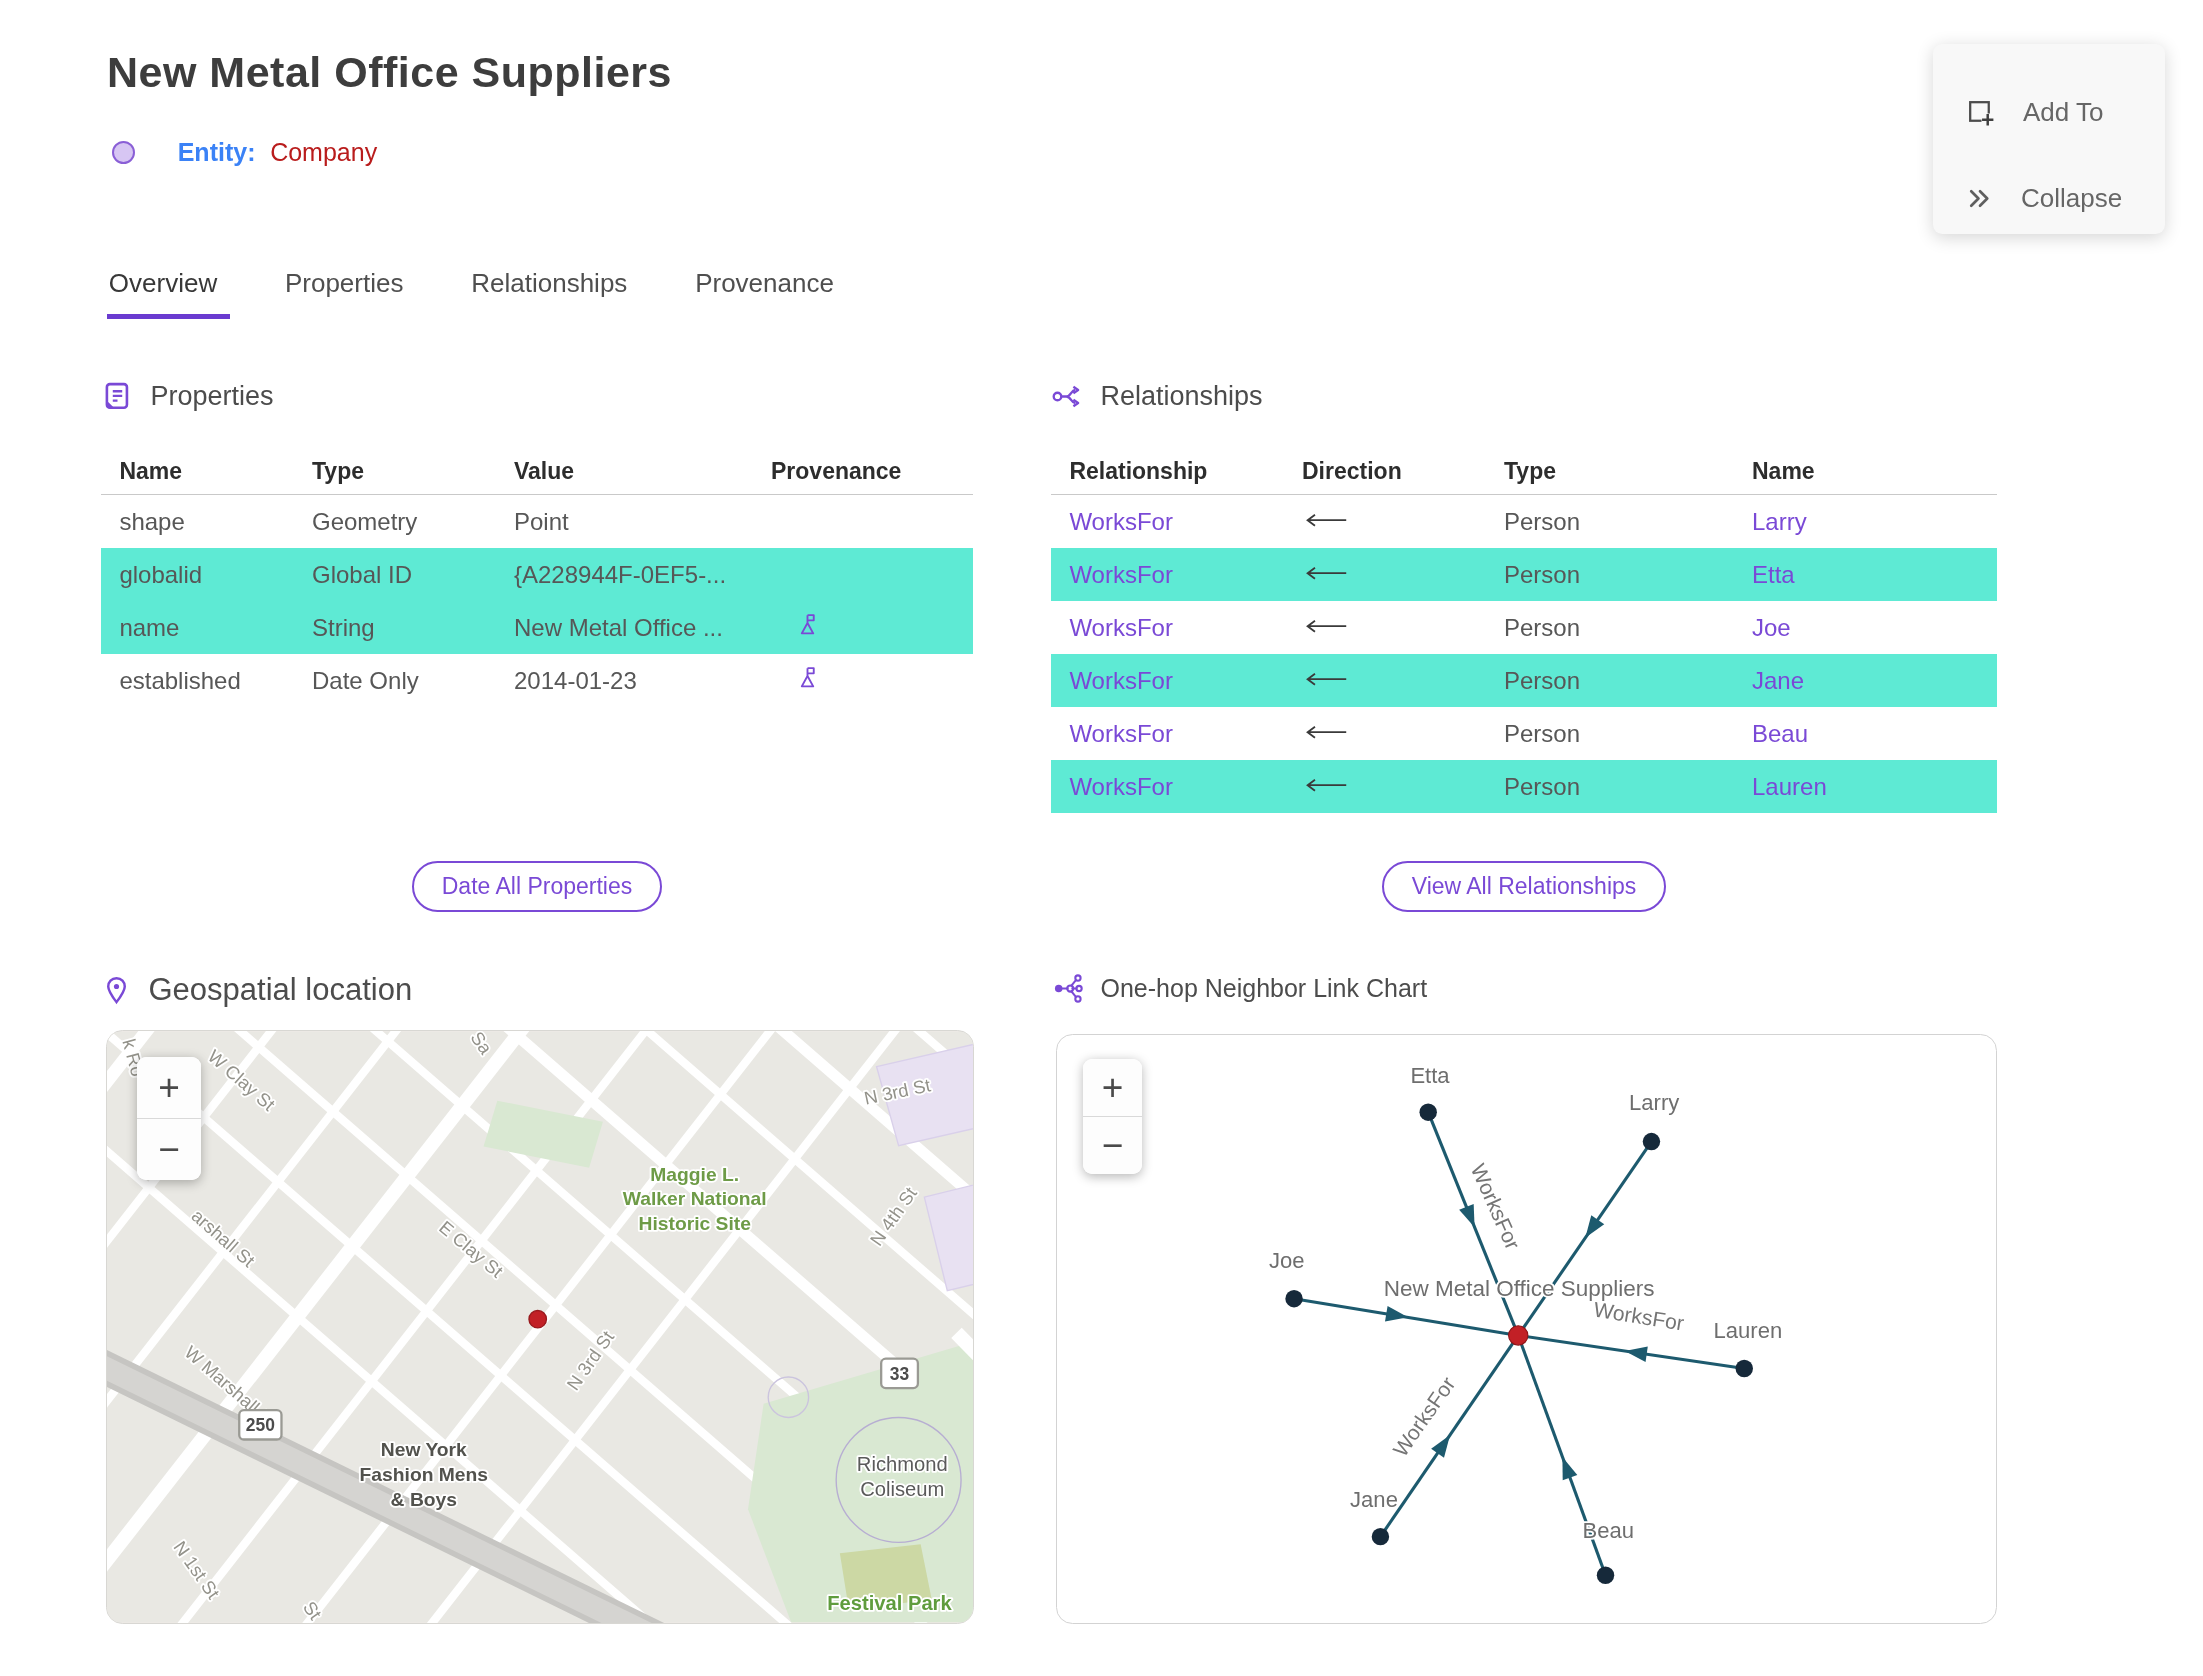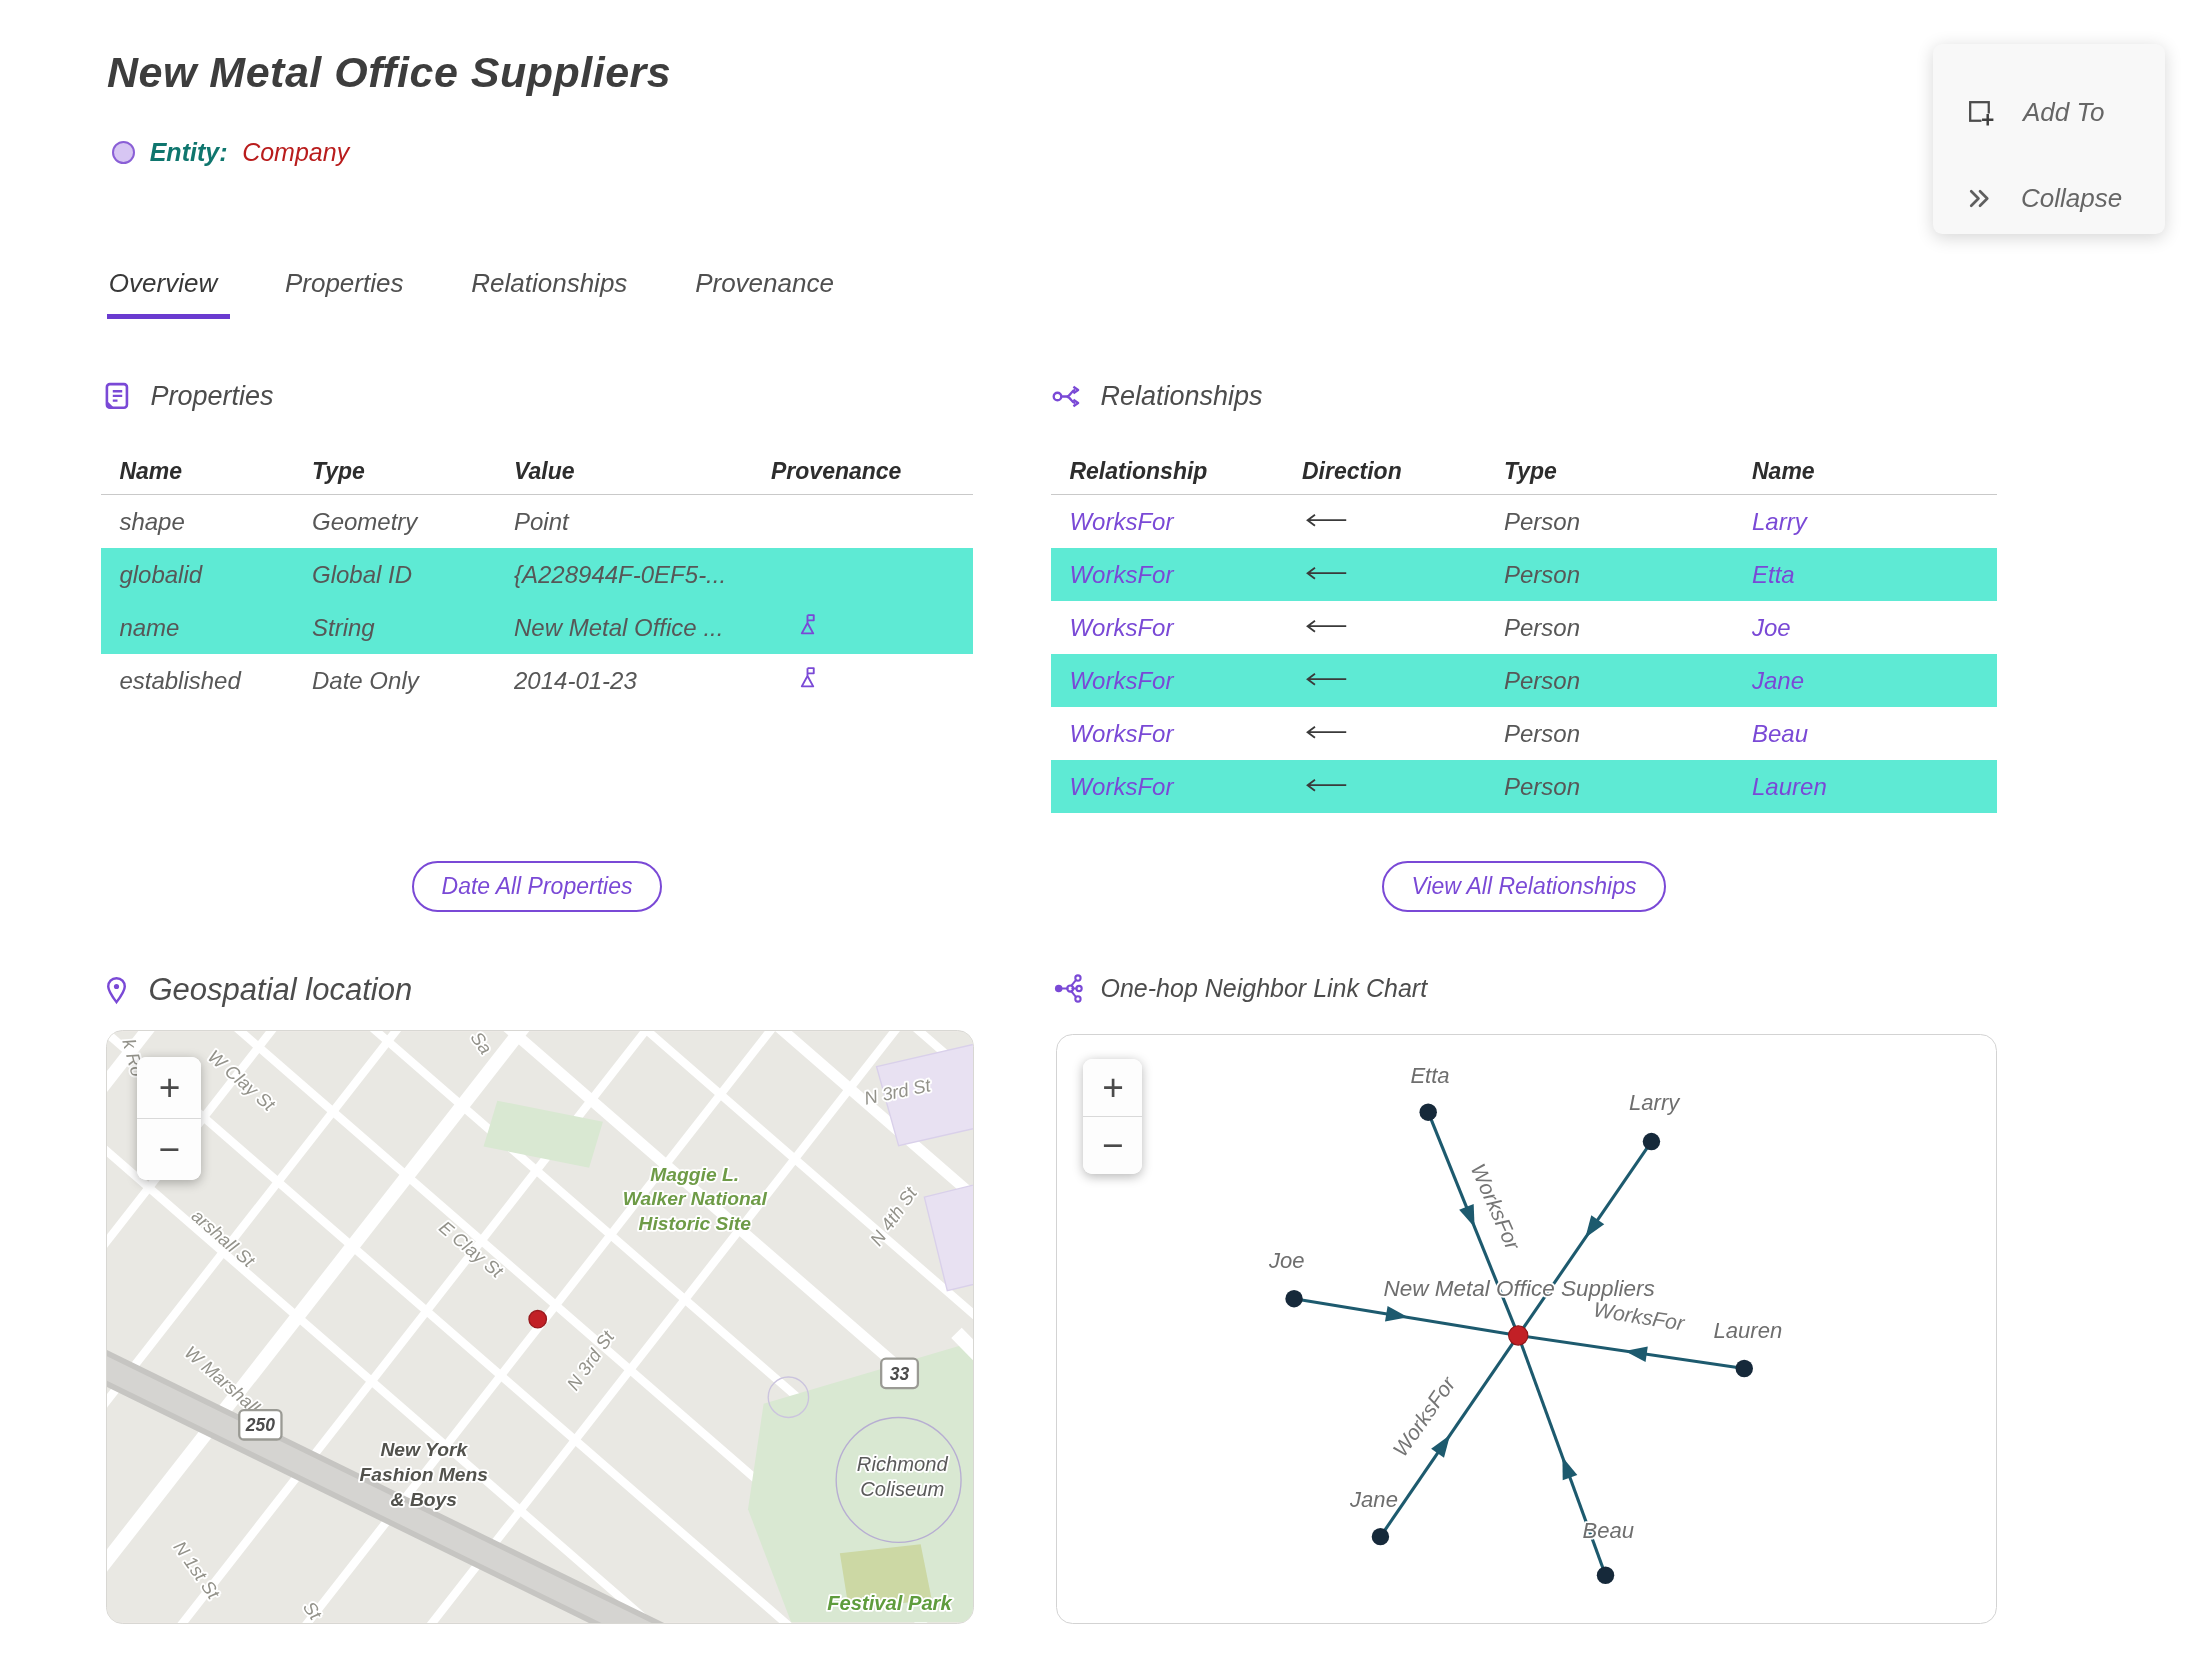--- a/index.html
+++ b/index.html
@@ -1,22 +1,22 @@
 <!DOCTYPE html>
 <html style="font-size:14.7px"><head>
 <meta charset="utf-8">
 <style>
   html,body{margin:0;padding:0;background:#fff;}
   #root{position:relative;width:2204px;height:1677px;background:#fff;overflow:hidden;
-        font-family:"Liberation Sans","DejaVu Sans",sans-serif;color:#4a4a4a;font-style:italic;}
+        font-family:"Liberation Sans","DejaVu Sans",sans-serif;color:#4a4a4a;}
   
   #page-title{position:absolute;left:107px;top:48px;font-size:43px;font-weight:bold;color:#3d3d3d;margin:0;letter-spacing:0.5px;}
   #entity-row{position:absolute;left:112px;top:138px;display:flex;align-items:center;gap:14.7px;font-size:25px;}
   .entity-dot{width:23px;height:23px;border-radius:50%;border:2.8px solid #8a5fd6;background:#d7c6f3;box-sizing:border-box;}
-  .entity-label{font-weight:bold;color:#0f766e;}
+  .entity-label{font-weight:bold;color:#3b82f6;margin-left:28px;}
   .entity-type{color:#b91c1c;}
   
   #actions-card{position:absolute;left:1933px;top:44px;width:232px;height:190px;background:#f8f8f8;border-radius:9.2px;
       box-shadow:0 3.7px 16.5px rgba(0,0,0,.16);display:flex;flex-direction:column;justify-content:space-around;padding:9.2px 0;box-sizing:border-box;}
   .menu-item{display:flex;align-items:center;gap:26px;padding-left:31px;font-size:26px;color:#666;cursor:pointer;margin-top:32px;}
   
   #tabs{position:absolute;left:107px;top:268px;display:flex;gap:53px;font-size:26px;color:#4f4f4f;}
   .tab{padding:0 13px 14.7px 1.8px;cursor:pointer;}
   .tab.active{color:#383838;border-bottom:5.5px solid #6a3bd0;}
   

